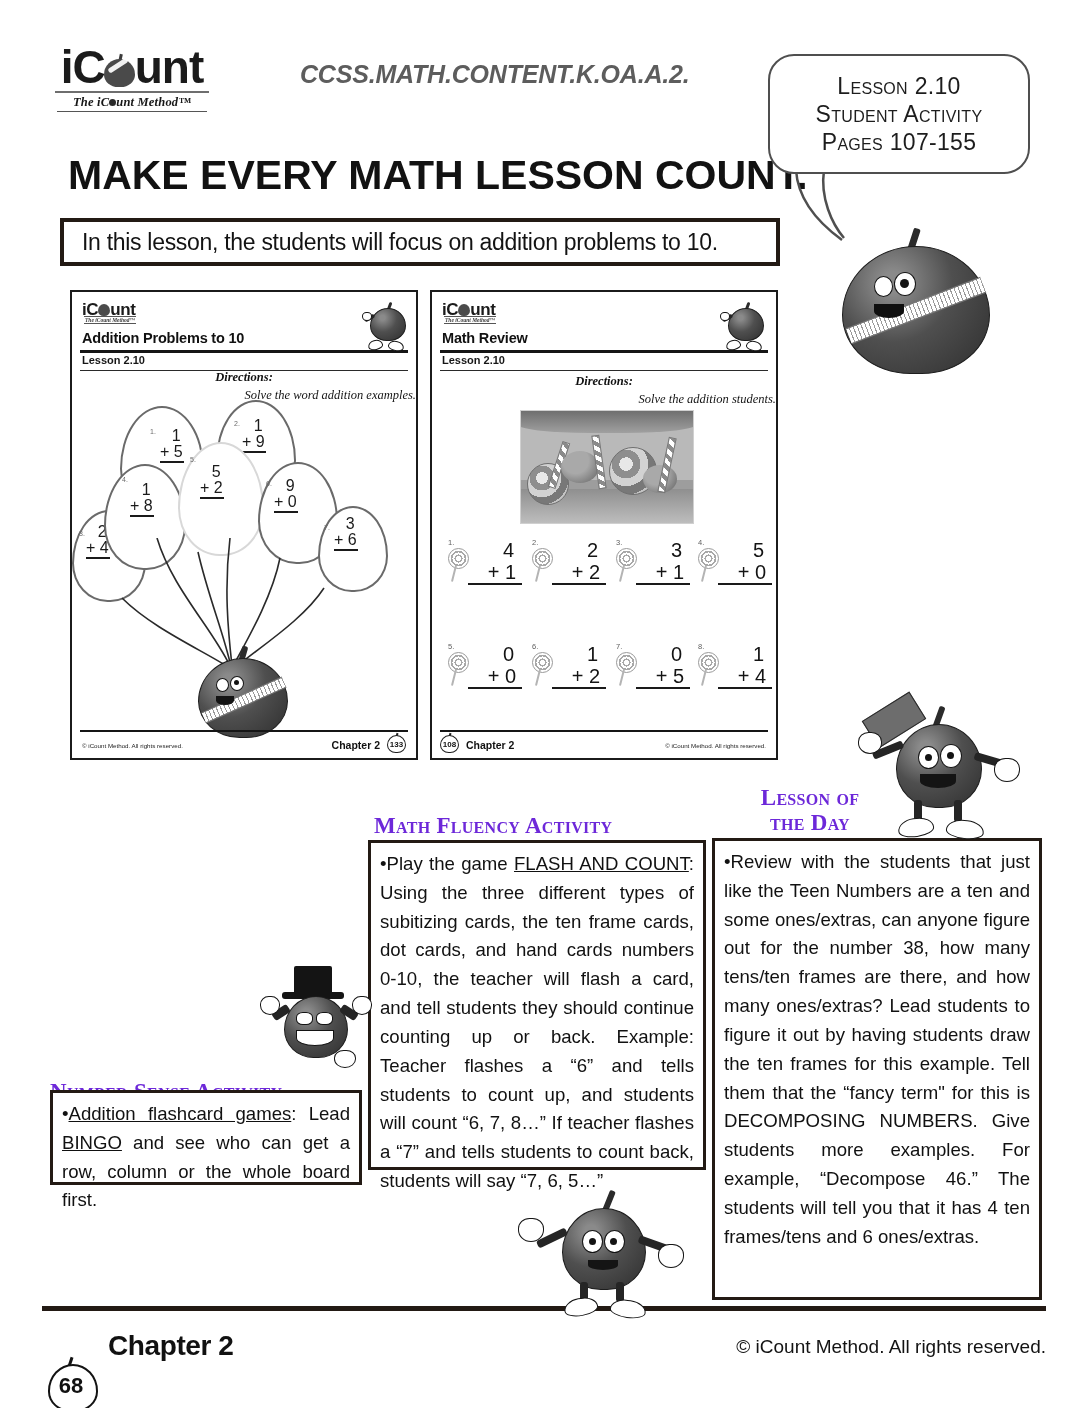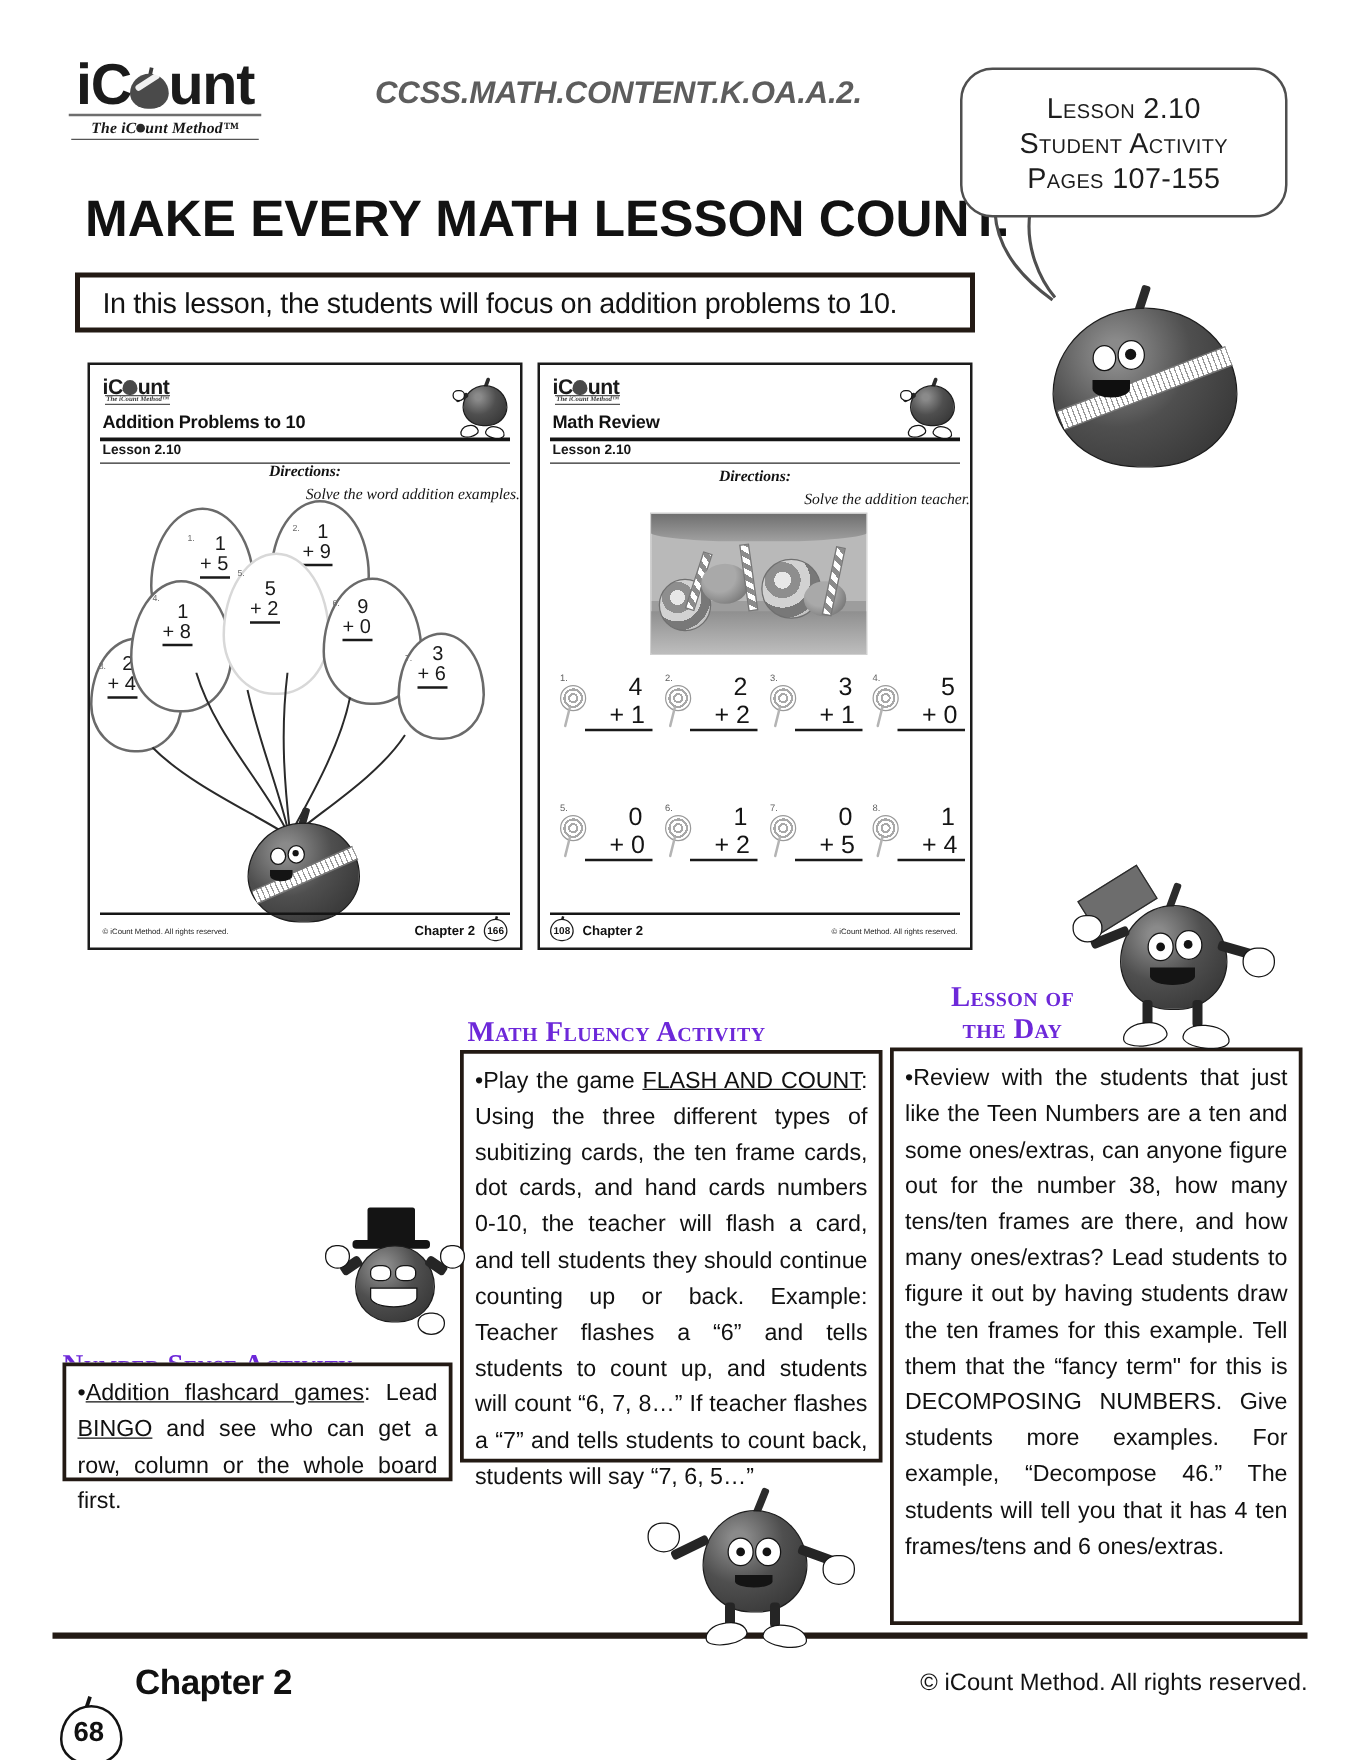--- a/index.html
+++ b/index.html
@@ -710,33 +710,33 @@
       <div class="m-mouth" style="left:24px; top:50px; width:18px; height:9px;"></div>
     </div>
   </div>
 
   <div class="ws-footer-rule"></div>
   <div class="ws-foot-copy" style="left:10px;">© iCount Method. All rights reserved.</div>
   <div class="ws-foot-chapter" style="right:36px;">Chapter 2</div>
   <div class="ws-pagebadge" style="right:10px;">
     <span class="pg-stem"></span>
       <span class="pg-apple"></span>
-    <span class="pg-num">166</span>
+    <span class="pg-num">133</span>
   </div>
 </div>
 
 <div class="worksheet" id="worksheet-right">
   <div class="ws-logo"><span>iC</span><span class="mini-apple"></span><span>unt</span></div>
   <div class="ws-logo-tag">The iCount Method™</div>
   <div class="ws-title">Math Review</div>
   <div class="ws-rule"></div>
   <div class="ws-lesson">Lesson 2.10</div>
   <div class="ws-rule2"></div>
   <div class="ws-directions" style="top:82px;">Directions:</div>
-  <div class="ws-directions-sub" style="top:100px;">Solve the addition teacher.</div>
+  <div class="ws-directions-sub" style="top:100px;">Solve the addition students.</div>
 
   <div class="mascot" style="left:288px; top:10px; width:48px; height:50px;">
     <div class="m-stem" style="left:26px; top:0; width:3px; height:9px; transform:rotate(20deg);"></div>
     <div class="m-body" style="left:8px; top:6px; width:34px; height:31px;"></div>
     <div class="m-limb" style="left:2px; top:14px; width:11px; height:4px; transform:rotate(-28deg);"></div>
     <div class="m-glove" style="left:0px; top:10px; width:8px; height:7px;"></div>
     <div class="m-shoe" style="left:6px; top:38px; width:13px; height:8px; transform:rotate(-12deg);"></div>
     <div class="m-shoe" style="left:26px; top:39px; width:14px; height:8px; transform:rotate(10deg);"></div>
   </div>
 

